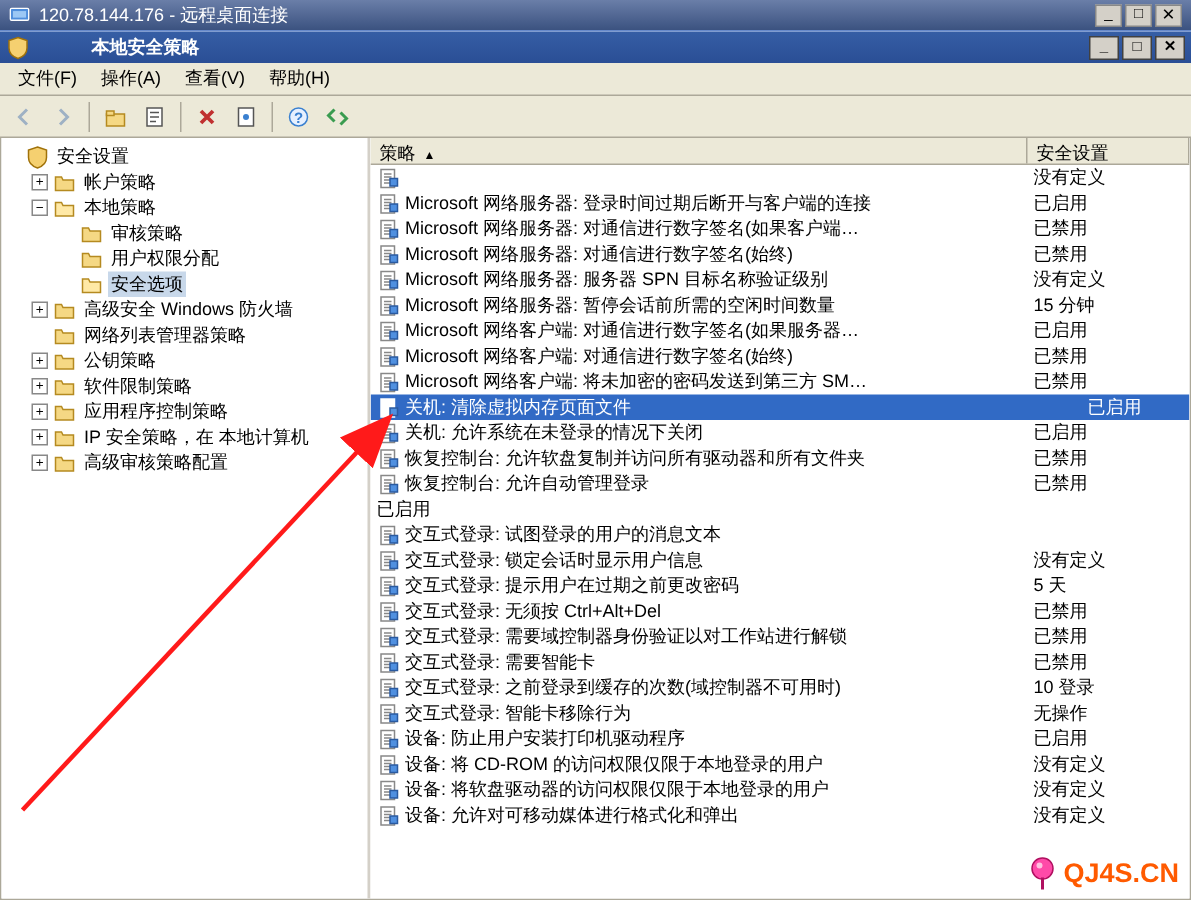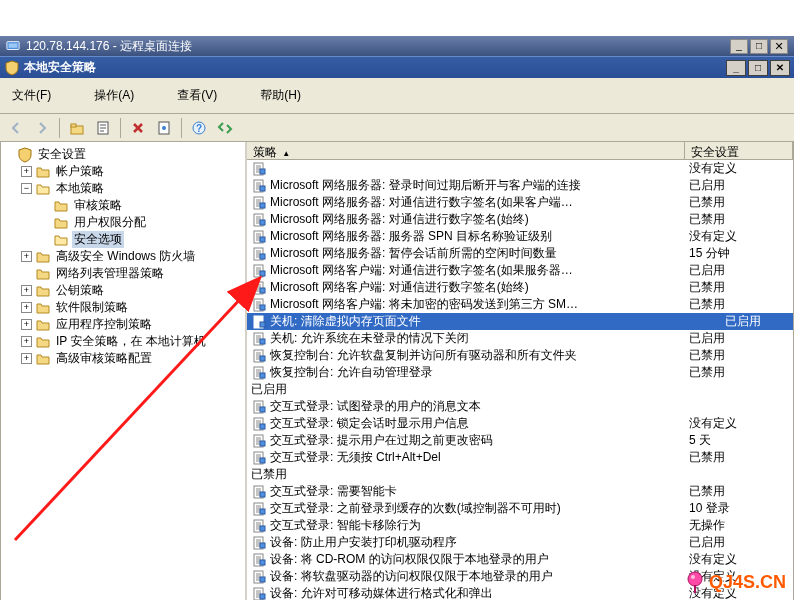--- a/index.html
+++ b/index.html
@@ -2,43 +2,43 @@
 <html><head>
 <meta charset="utf-8">
 <style>
   * { box-sizing: border-box; font-family: "Microsoft YaHei", "SimSun", Tahoma, sans-serif; }
   html, body { margin: 0; padding: 0; }
   body { width: 794px; height: 600px; overflow: hidden; background: #fff; font-size: 12px; color: #000; position: relative; }
 
   
   .rdp-bar {
     height: 20px; background: linear-gradient(#6a7ea8, #3b5280);
-    color: #fff; display: flex; align-items: center; padding: 0 6px; margin-top: 36px;
+    color: #fff; display: flex; align-items: center; padding: 0 6px;
   }
   .rdp-bar .icon { width: 14px; height: 14px; margin-right: 6px; display: inline-flex; }
   .rdp-bar .title { flex: 1; font-size: 12px; }
   .rdp-bar .wbtns { display: flex; }
   .rdp-bar .wbtn { width: 18px; height: 15px; margin-left: 2px; background: #d4d0c8; border: 1px solid #888; color: #000; font-size: 10px; text-align: center; line-height: 12px; cursor: default; }
   .rdp-bar .wbtn.close { font-size: 11px; }
 
   
   .win-title {
     height: 22px; background: linear-gradient(#365ea5, #2a4e95);
     color: #fff; display: flex; align-items: center; padding: 0 4px;
     border-top: 1px solid #678acb; font-weight: bold;
   }
   .win-title .icon { width: 16px; height: 16px; margin-right: 4px; display: inline-flex; }
-  .win-title .title { flex: 1; font-size: 12px; }
+  .win-title .title { flex: 1; font-size: 12px; margin-left: 37px; }
   .win-title .wbtns { display: flex; }
   .win-title .wbtn { width: 20px; height: 16px; margin-left: 2px; background: #d4d0c8; border: 1px solid #404040; color: #000; font-size: 10px; text-align: center; line-height: 13px; cursor: default; }
 
   
   .menubar {
-    height: 36px; background: #ece9d8; display: flex; align-items: center;
-    border-bottom: 1px solid #aca899; padding: 0 4px; gap: 27px;
+    height: 22px; background: #ece9d8; display: flex; align-items: center;
+    border-bottom: 1px solid #aca899; padding: 0 4px;
   }
   .menubar .menuitem { padding: 3px 8px; cursor: default; }
 
   
   .toolbar {
     height: 28px; background: #ece9d8; display: flex; align-items: center;
     border-bottom: 1px solid #aca899; padding: 0 4px; gap: 2px;
   }
   .tbtn {
     width: 24px; height: 22px; display: inline-flex; align-items: center;
@@ -589,20 +589,30 @@
                 <rect class="p1" x="3" y="2" width="9" height="12" fill="#fff" stroke="#888"></rect>
                 <path d="M5 5h5M5 7h5M5 9h5M5 11h4" stroke="#888"></path>
                 <rect x="9" y="8" width="5" height="5" fill="#5090e0" stroke="#2a5aa0"></rect>
               </svg>
             </span>
             <span>交互式登录: 无须按 Ctrl+Alt+Del</span>
           </div>
           <div class="cell c2">已禁用</div>
         </div>
         <div class="row">
+          <div class="cell c1">
+            <span class="ico">
+              <svg width="16" height="16" viewBox="0 0 16 16">
+                <rect class="p1" x="3" y="2" width="9" height="12" fill="#fff" stroke="#888"></rect>
+                <path d="M5 5h5M5 7h5M5 9h5M5 11h4" stroke="#888"></path>
+                <rect x="9" y="8" width="5" height="5" fill="#5090e0" stroke="#2a5aa0"></rect>
+              </svg>
+            </span>
+            <span>交互式登录: 需要域控制器身份验证以对工作站进行解锁</span>
+          </div>
           <div class="cell c2">已禁用</div>
         </div>
         <div class="row">
           <div class="cell c1">
             <span class="ico">
               <svg width="16" height="16" viewBox="0 0 16 16">
                 <rect class="p1" x="3" y="2" width="9" height="12" fill="#fff" stroke="#888"></rect>
                 <path d="M5 5h5M5 7h5M5 9h5M5 11h4" stroke="#888"></path>
                 <rect x="9" y="8" width="5" height="5" fill="#5090e0" stroke="#2a5aa0"></rect>
               </svg>

